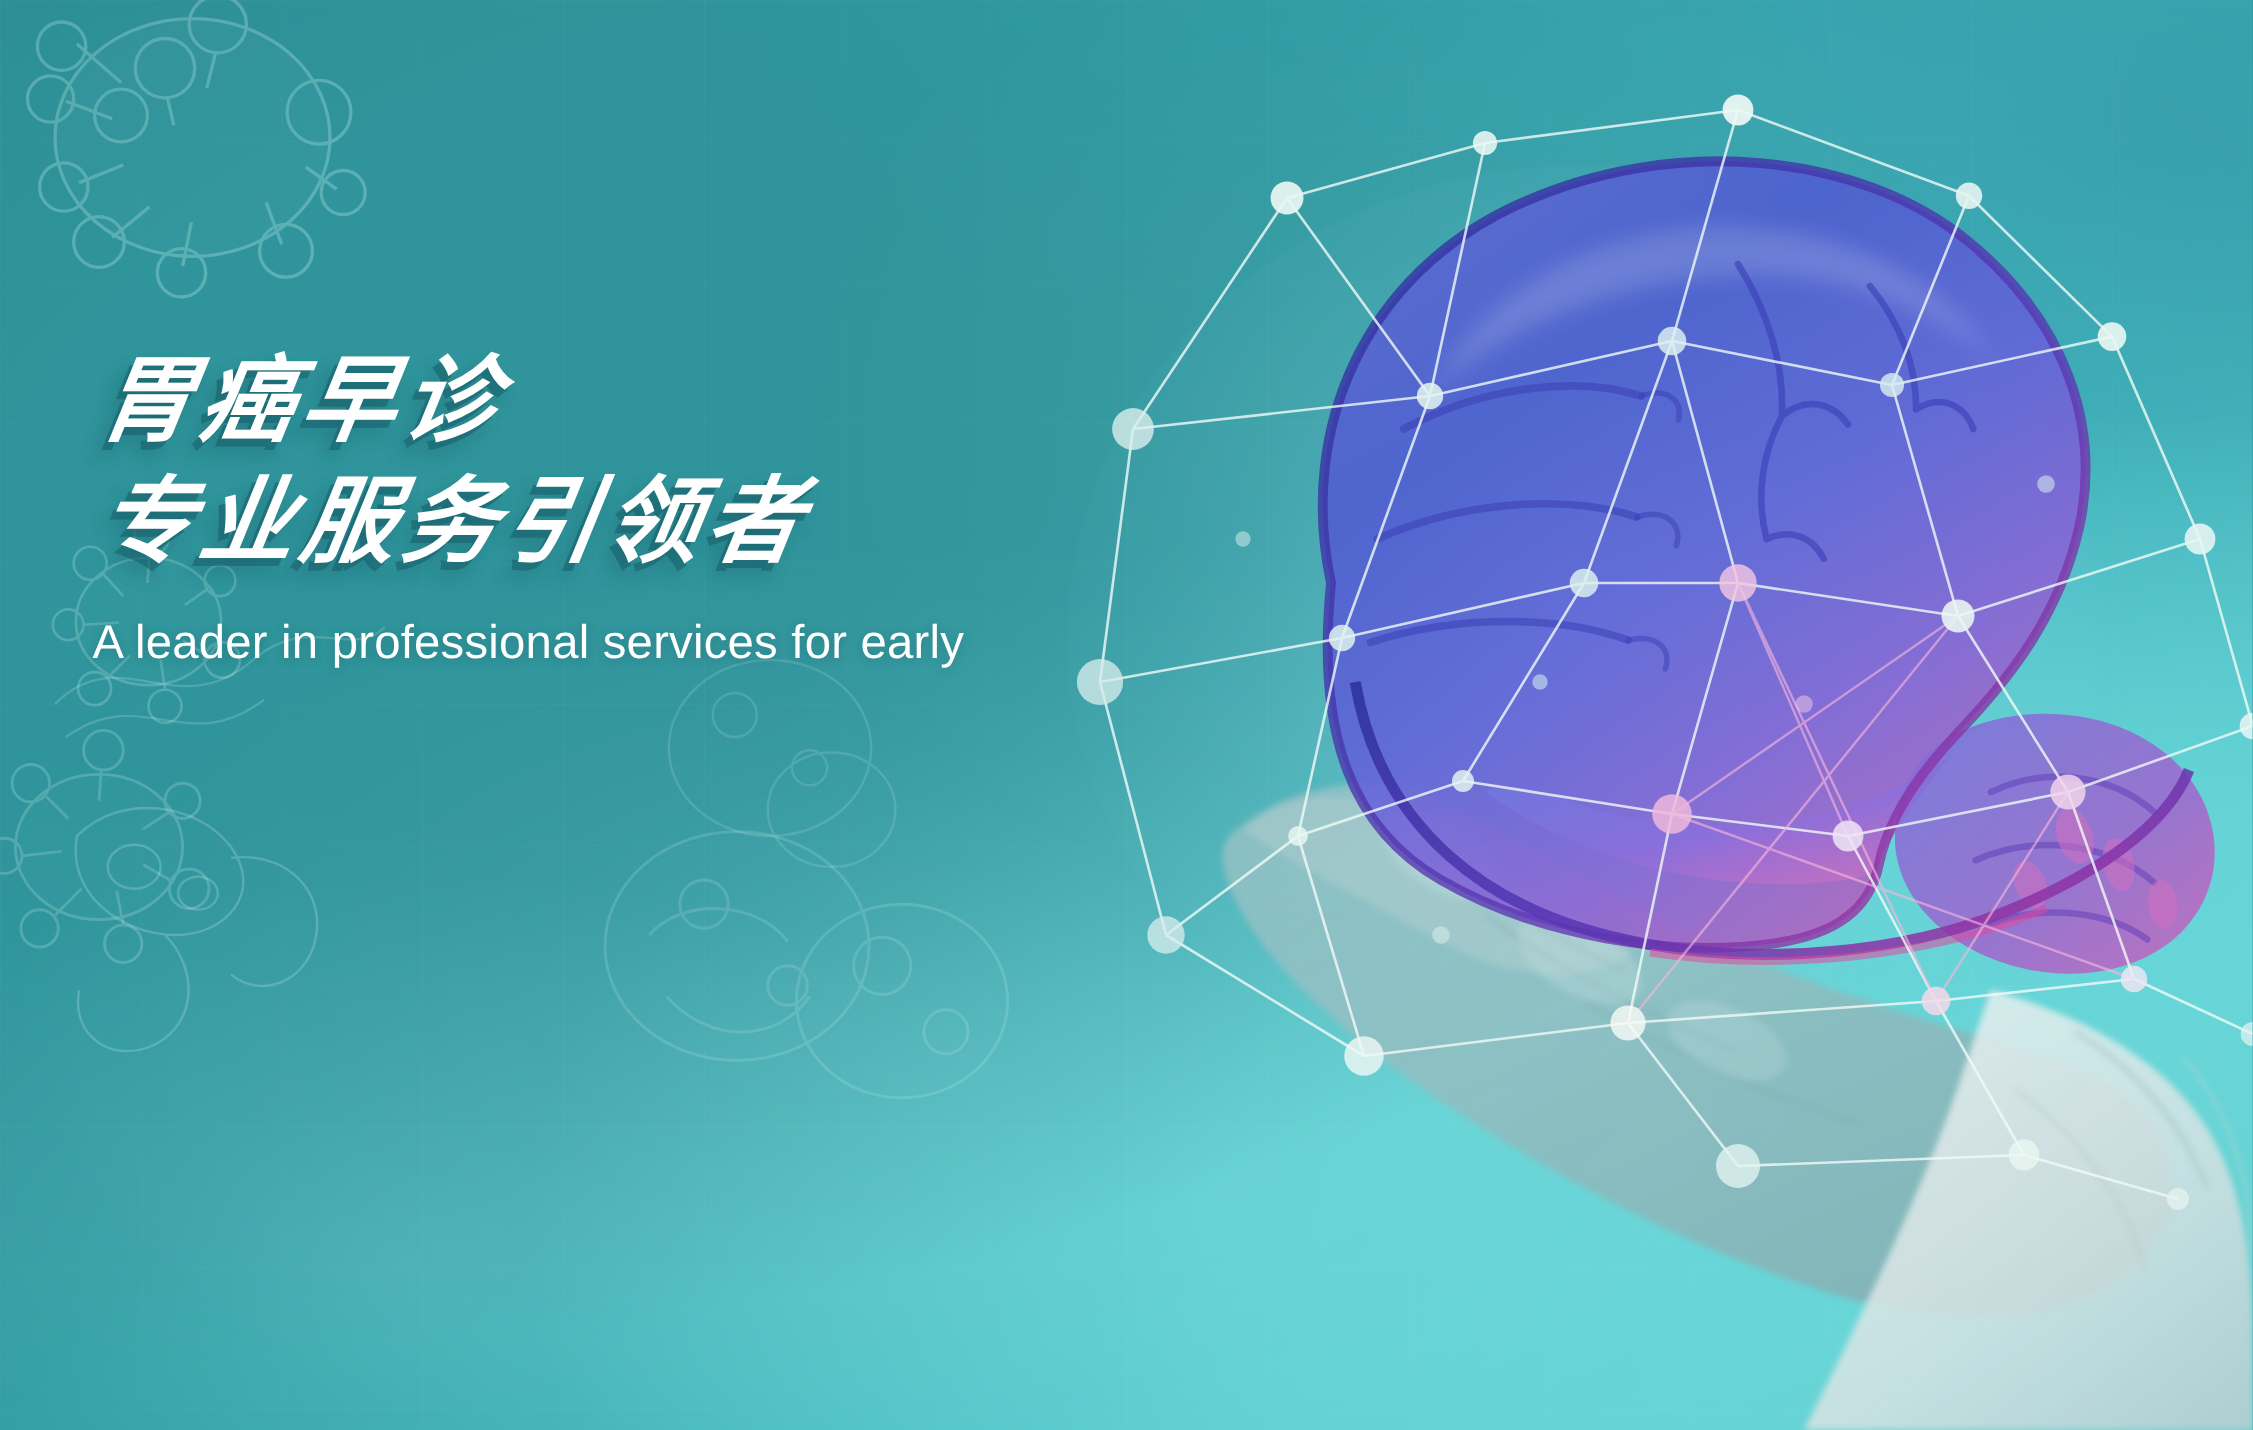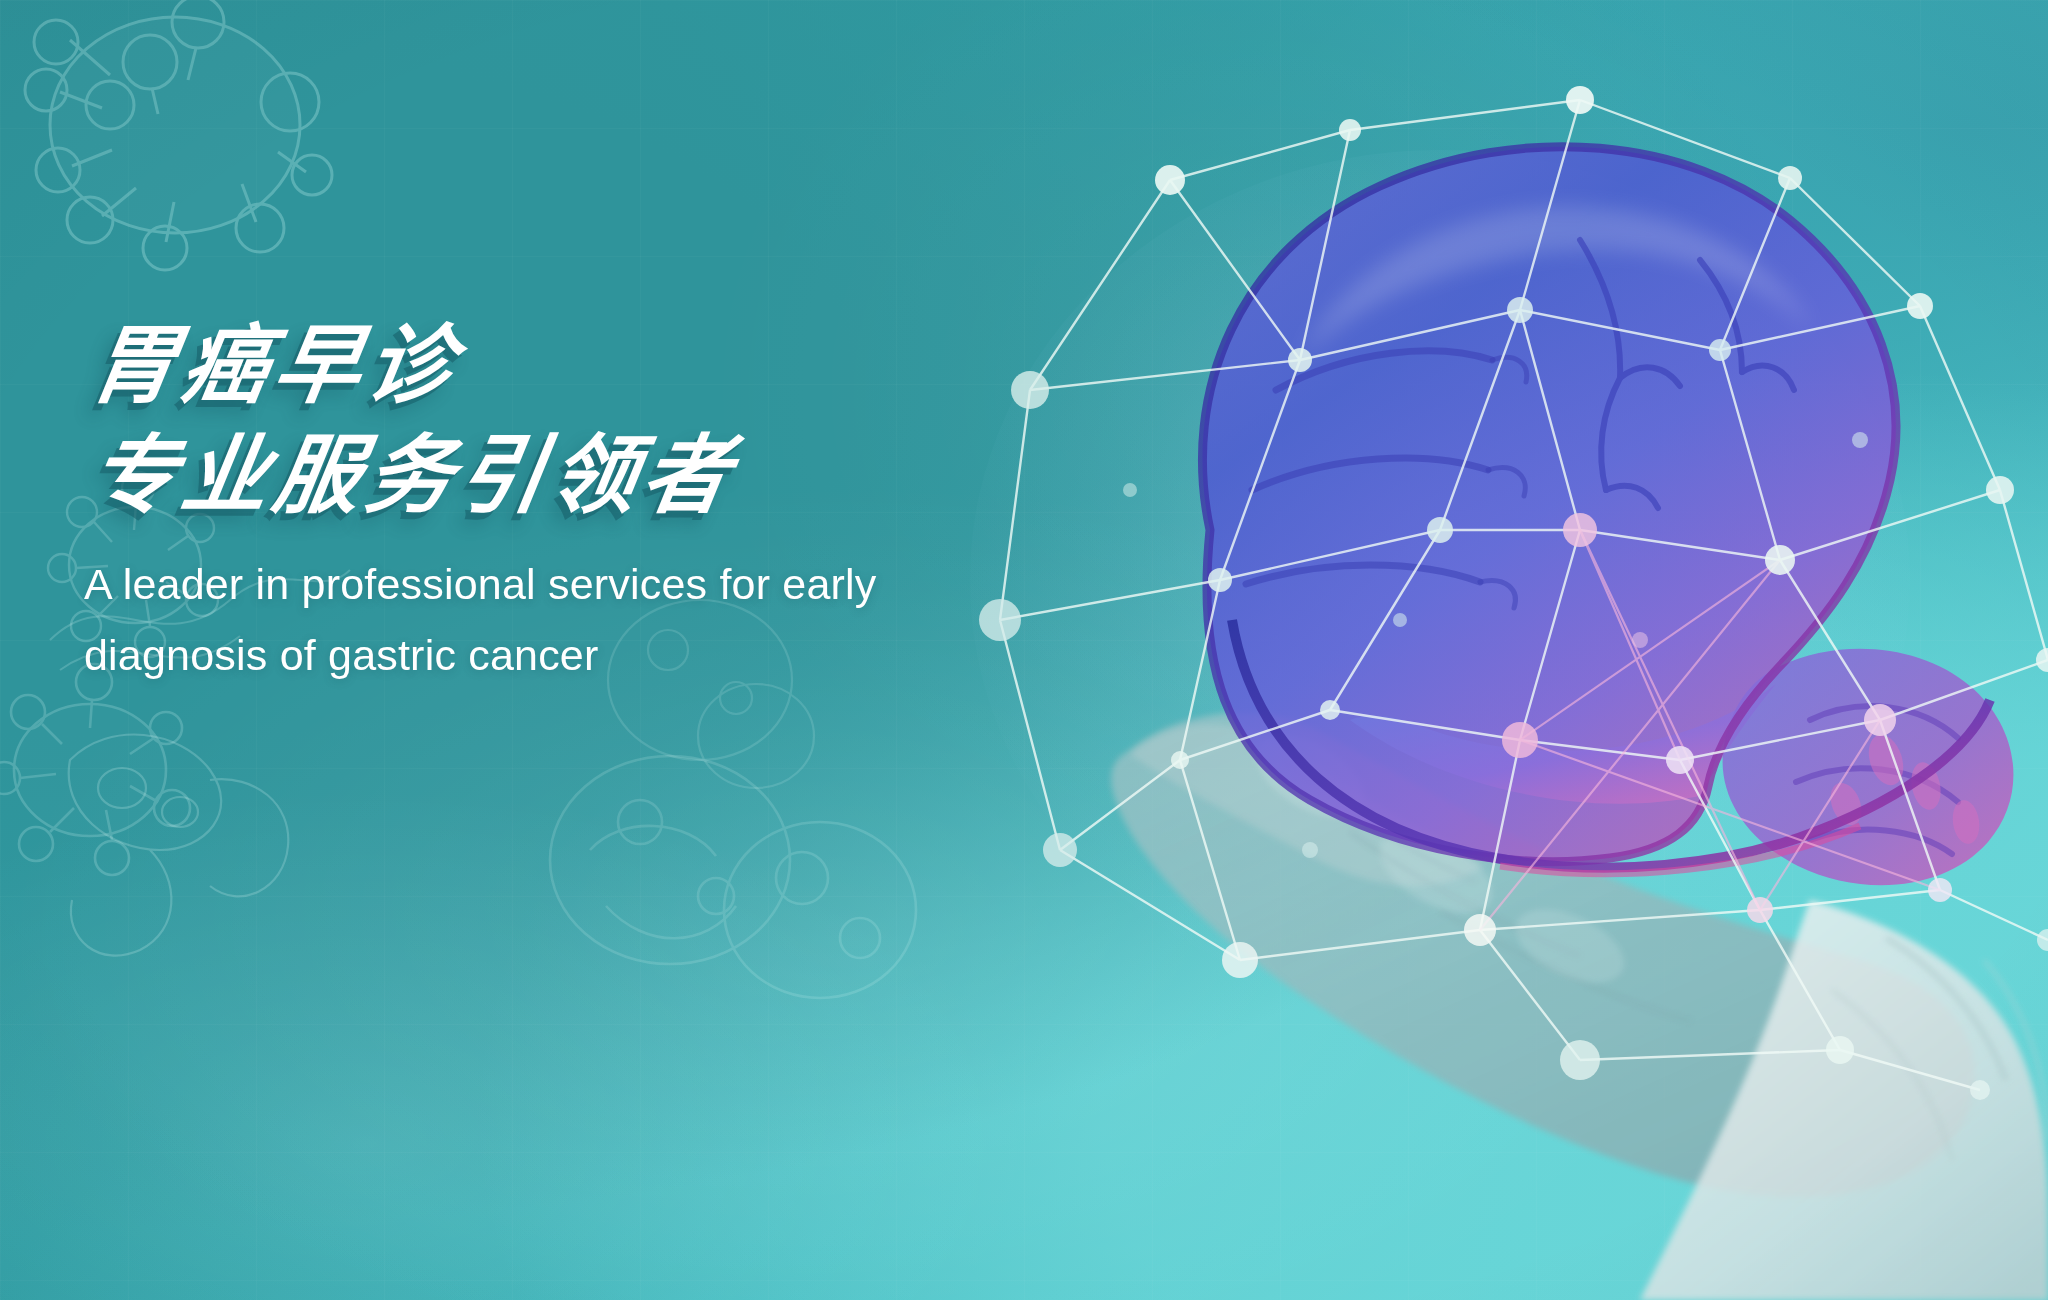--- a/index.html
+++ b/index.html
@@ -89,21 +89,21 @@
   .subhead {
     margin-top: 38px;
     font-size: 43px;
     line-height: 1.28;
     font-weight: 400;
     color: #ffffff;
     letter-spacing: 0.2px;
     text-shadow: 0 2px 9px rgba(14,70,82,0.26);
     max-width: 810px;
   }
-  .subhead-line { display: block; margin-top: 16px; }
+  .subhead-line { display: block; }
 </style>
 </head>
 <body>
 
 <div id="banner">
 
   <div class="bg-base"></div>
   <div class="bg-sheen"></div>
   <div class="bg-grid"></div>
 
@@ -438,17 +438,16 @@
         </g>
       </g>
     </svg>
   </div>
 
   <div id="text-block">
     <div class="headline">胃癌早诊</div>
     <div class="headline headline-2">专业服务引领者</div>
     <div class="subhead">
       <span class="subhead-line">A leader in professional services for early</span>
-      <span class="subhead-line">diagnosis of gastric cancer</span>
     </div>
   </div>
 
 </div>
 
 </body></html>

